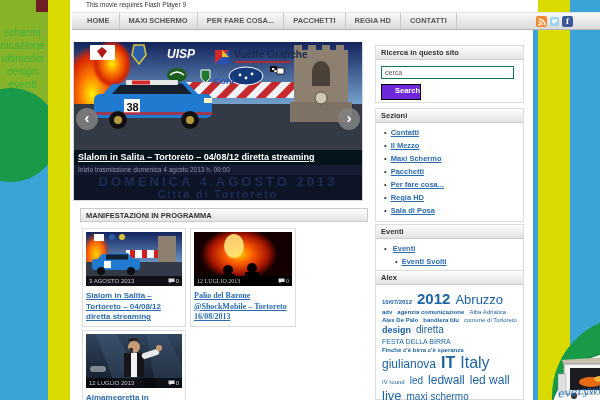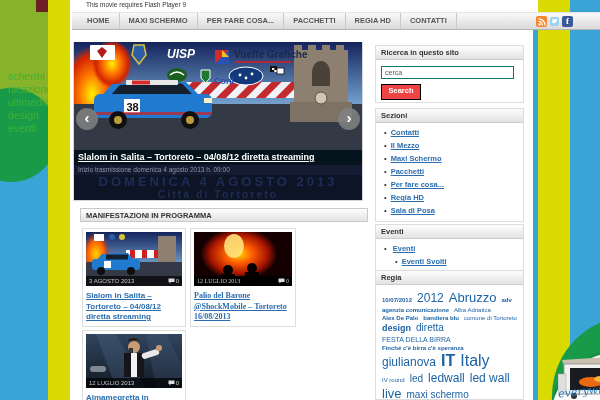--- a/index.html
+++ b/index.html
@@ -3,21 +3,21 @@
 <meta charset="utf-8">
 <style>
   html,body{margin:0;padding:0;}
   body{font-family:"Liberation Sans",sans-serif;}
   #canvas{position:relative;width:600px;height:400px;overflow:hidden;background:#3aa4d6;}
   .abs{position:absolute;}
 
   
   #left-green{left:0;top:0;width:48px;height:104px;background:#86b32a;}
   #left-circle{left:-36px;top:88px;width:94px;height:94px;border-radius:50%;background:#189a48;}
-  #left-words{left:8px;top:26px;width:45px;text-align:left;color:#3fb23a;font-size:10.5px;line-height:13px;z-index:2;margin-top:44px;}
+  #left-words{left:0;top:26px;width:45px;text-align:center;color:#3fb23a;font-size:10.5px;line-height:13px;z-index:2;}
   #maroon-block{left:36px;top:0;width:14px;height:12px;background:#6e1f24;}
   #left-stripe{left:48px;top:0;width:22px;height:400px;background:#d9da00;z-index:3;}
   #right-stripe{left:538px;top:0;width:32px;height:400px;background:#d9da00;z-index:1;}
   #br-green-circle{left:552px;top:316px;width:160px;height:160px;border-radius:50%;background:#189a48;z-index:2;}
   #br-badge{left:550px;top:352px;width:140px;height:140px;border-radius:50%;background:#fdfdfd;box-shadow:0 0 4px rgba(0,0,0,.25);z-index:3;}
   #badge-brand{left:558px;top:384px;z-index:4;font-family:"DejaVu Serif",serif;font-style:italic;color:#2d7ec2;font-size:11px;transform:rotate(-6deg);}
 
   
   #top-strip{left:70px;top:0;width:468px;height:12px;background:#ffffff;z-index:4;}
   #top-notice{padding:1px 0 0 16px;font-size:6.5px;color:#333;}
@@ -56,21 +56,21 @@
   .date-bar{position:absolute;left:0;bottom:0;width:100%;height:10px;background:rgba(0,0,0,.68);display:flex;justify-content:space-between;align-items:center;padding:0 3px;box-sizing:border-box;}
   .date-bar .d{color:#c8c8c8;font-size:6px;}
   .cmt{display:flex;align-items:center;gap:1px;color:#ccc;font-size:6px;}
   .card-title{display:block;margin-top:5px;color:#2a6db0;font-size:8px;font-weight:bold;line-height:10.5px;text-decoration:underline;cursor:pointer;}
 
   
   .sidebox{position:absolute;left:375px;width:149px;z-index:2;background:#fff;border:1px solid #ddd;box-sizing:border-box;}
   .sidebox .hbar{border:none;border-bottom:1px solid #ccc;height:14px;}
   #search-box{top:45px;height:58px;}
   #search-input{position:absolute;left:5px;top:20px;width:133px;height:13px;border:1px solid #0f766e;font-size:7px;color:#555;padding:0 3px;box-sizing:border-box;}
-  #search-btn{position:absolute;left:5px;top:38px;width:38px;height:14px;background:#ef4444;color:#fff;border:1px solid #000;font-size:7.5px;font-weight:bold;line-height:12px;text-align:center;cursor:pointer;}
+  #search-btn{position:absolute;left:5px;top:38px;width:38px;height:14px;background:#6d28d9;color:#fff;border:1px solid #000;font-size:7.5px;font-weight:bold;line-height:12px;text-align:right;cursor:pointer;}
   ul.links{list-style:none;margin:3px 0 4px 0;padding:0 0 0 8px;}
   ul.links li{font-size:7.5px;line-height:13px;color:#333;}
   ul.links li:before{content:"•";margin-right:4px;color:#333;}
   ul.links a, .linkish{color:#2a6db0;font-weight:bold;text-decoration:underline;cursor:pointer;}
   #sezioni-box{top:108px;}
   #eventi-box{top:224px;}
   ul.links ul{list-style:none;margin:0;padding:0 0 0 11px;}
   ul.links ul li{font-size:7.5px;}
   #tags-box{top:270px;height:130px;}
   #tag-cloud{padding:6px 6px;display:flex;flex-wrap:wrap;align-items:baseline;column-gap:5px;row-gap:2px;}
@@ -369,24 +369,24 @@
         <a>Eventi</a>
         <ul id="eventi-children">
             <li><a>Eventi Svolti</a></li>
             <li><a>Manifestazioni in programma</a></li>
           </ul>
       </li>
     </ul>
   </div>
 
   <div class="sidebox" id="tags-box">
-    <div class="hbar">Regia</div>
+    <div class="hbar">Alex</div>
     <div id="tag-cloud">
         <span style="font-size: 6px; font-weight: 700;">10/07/2012</span>
-        <span style="font-size: 12px; font-weight: 400;">2012</span>
+        <span style="font-size: 15px; font-weight: 700;">2012</span>
         <span style="font-size: 13px; font-weight: 400;">Abruzzo</span>
         <span style="font-size: 6px; font-weight: 700;">adv</span>
         <span style="font-size: 6px; font-weight: 700;">agenzia comunicazione</span>
         <span style="font-size: 6px; font-weight: 400;">Alba Adriatica</span>
         <span style="font-size: 6px; font-weight: 700;">Alex De Palo</span>
         <span style="font-size: 6px; font-weight: 700;">bandiera blu</span>
         <span style="font-size: 6px; font-weight: 400;">comune di Tortoreto</span>
         <span style="font-size: 9px; font-weight: 700;">design</span>
         <span style="font-size: 10px; font-weight: 400;">diretta</span>
         <span style="font-size: 7px; font-weight: 400;">FESTA DELLA BIRRA</span>

